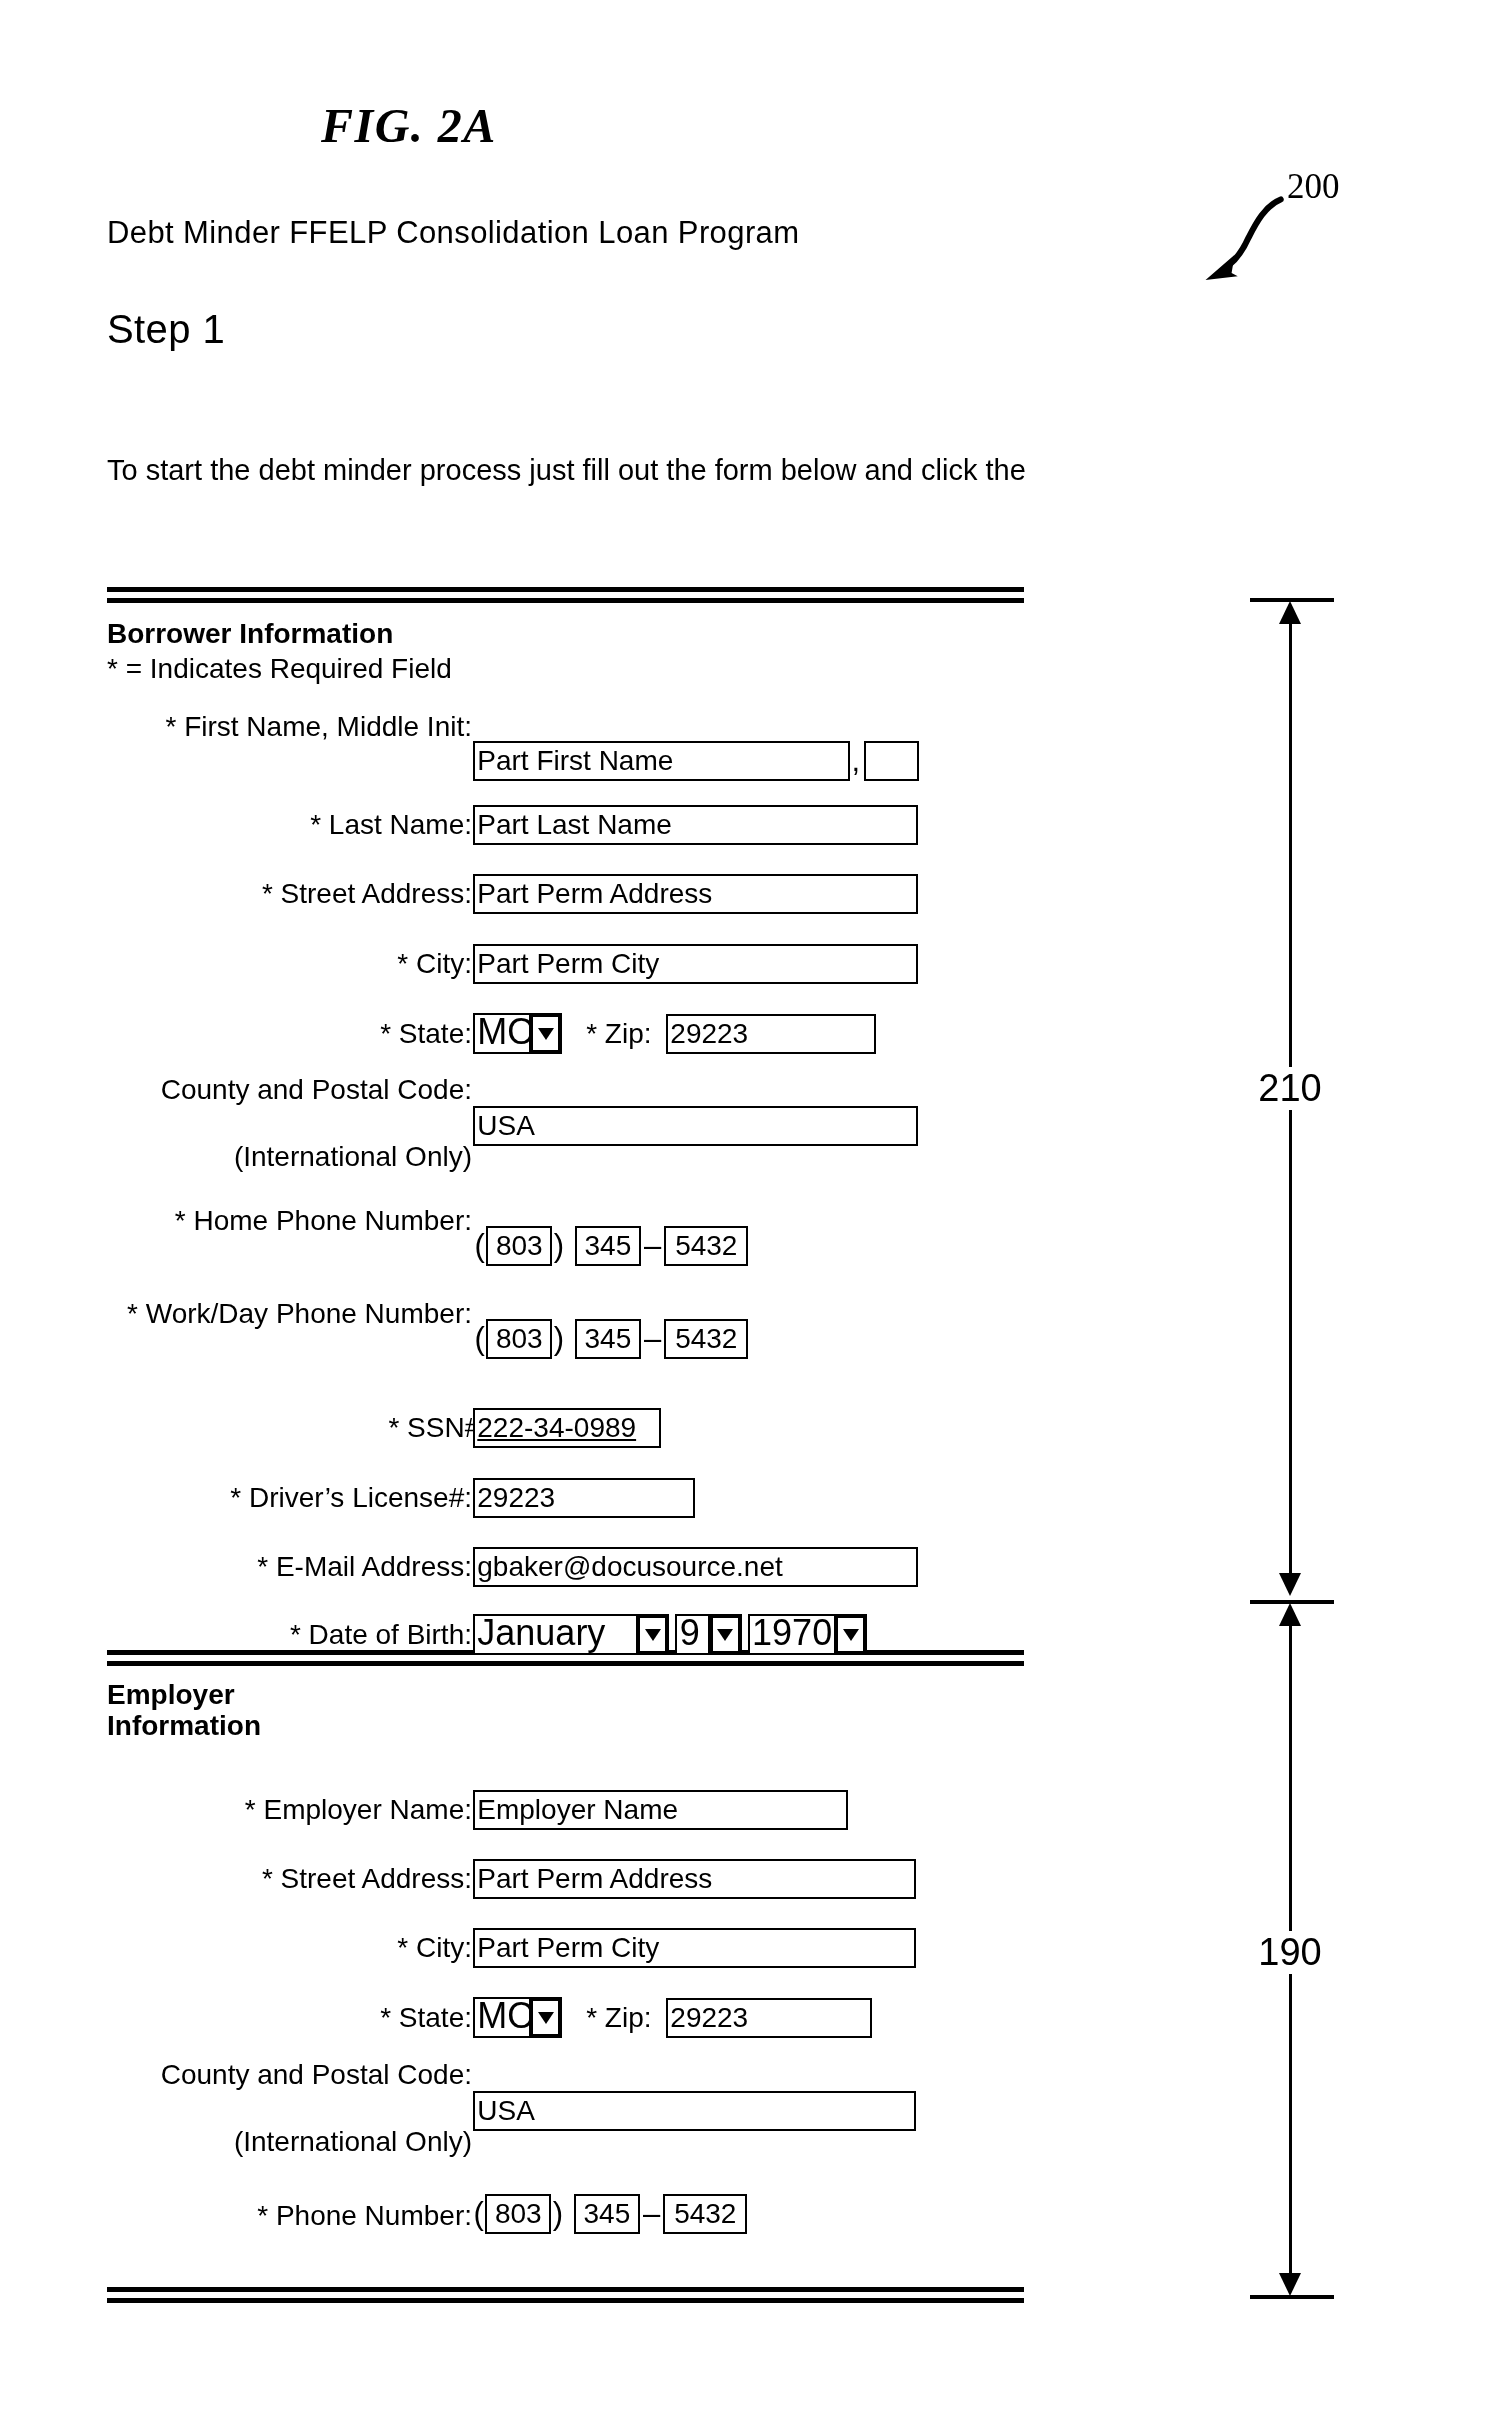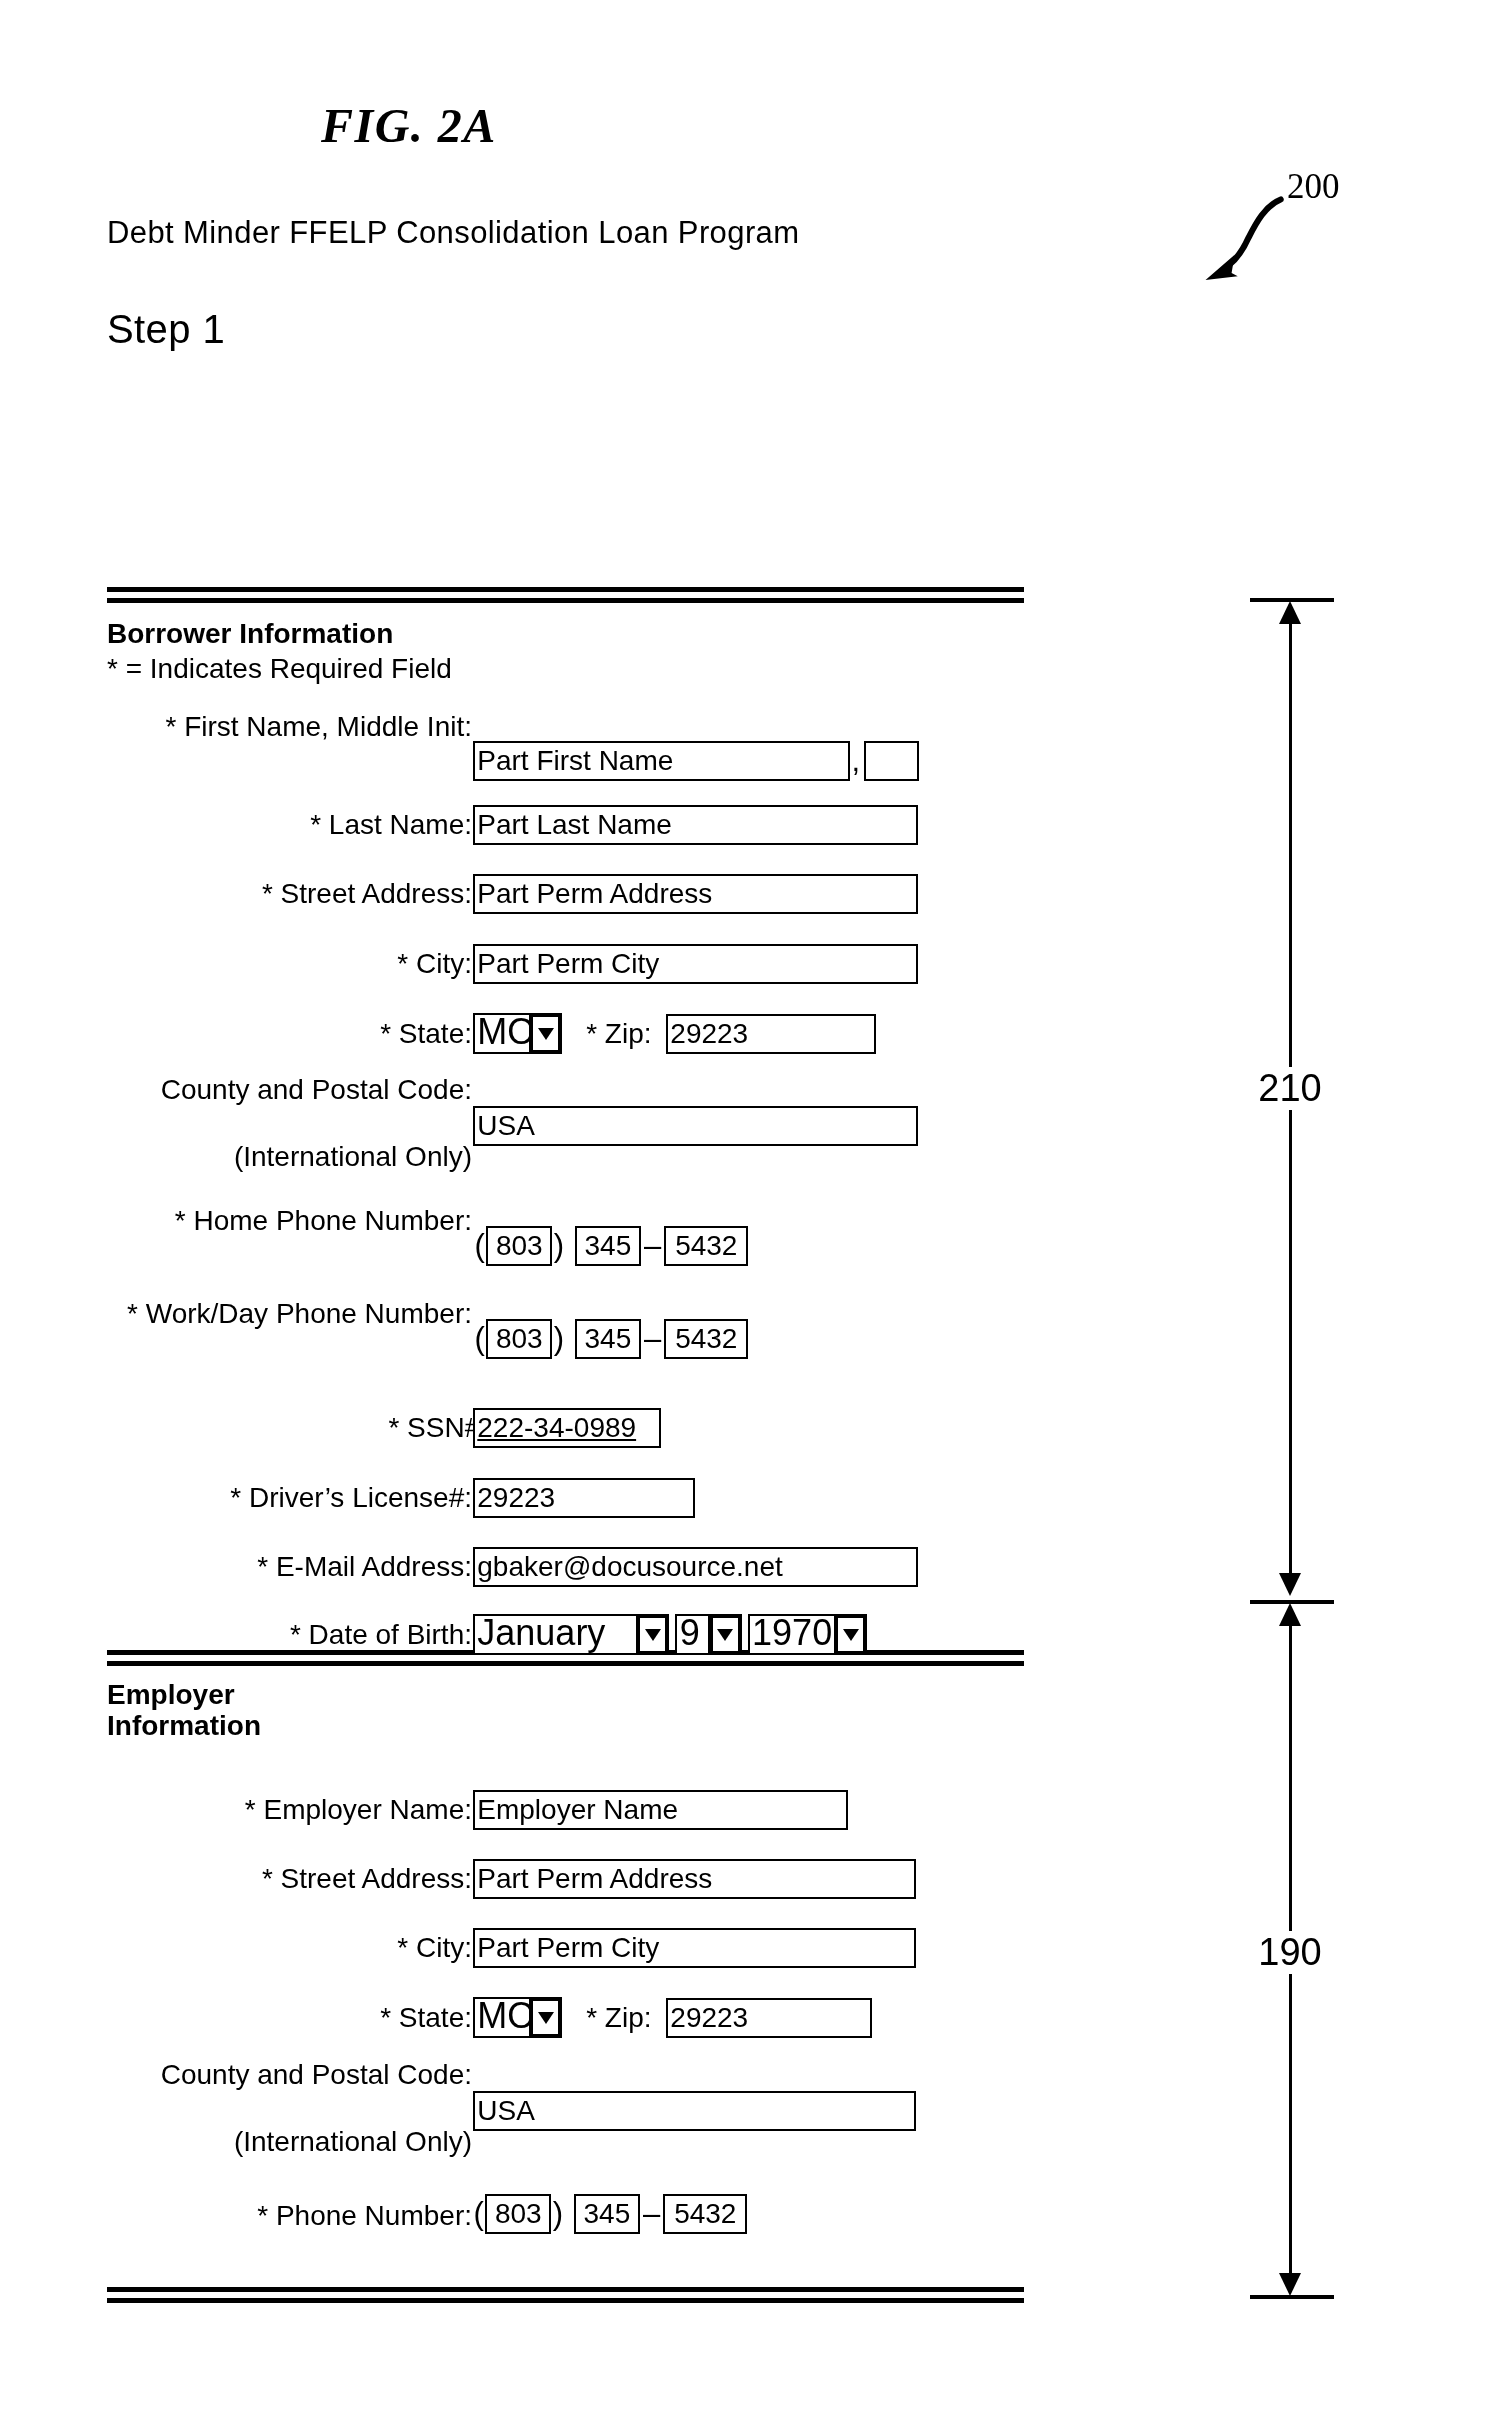--- a/index.html
+++ b/index.html
@@ -150,20 +150,21 @@
   <span class="num">200</span>
   <svg width="322" height="169" viewBox="0 0 420 220">
     <path d="M 160 50 C 140 58, 128 80, 118 100 C 110 118, 102 128, 92 136" stroke="#000" stroke-width="8" fill="none" stroke-linecap="round"></path>
     <polygon points="62,155 100,122 96,146 104,150" fill="#000"></polygon>
   </svg>
 </div>
 
 <div class="abs" id="prog-title">Debt Minder FFELP Consolidation Loan Program</div>
 <div class="abs" id="step-label">Step  1</div>
 <div class="abs" id="intro">
+  <span>To start the debt minder process just fill out the form below and click the</span>
 </div>
 
 <div class="abs rule-double" id="rule-top">
     <div class="r1"></div>
     <div class="r2"></div>
   </div>
 <div class="abs rule-double" id="rule-mid">
     <div class="r1"></div>
     <div class="r2"></div>
   </div>

